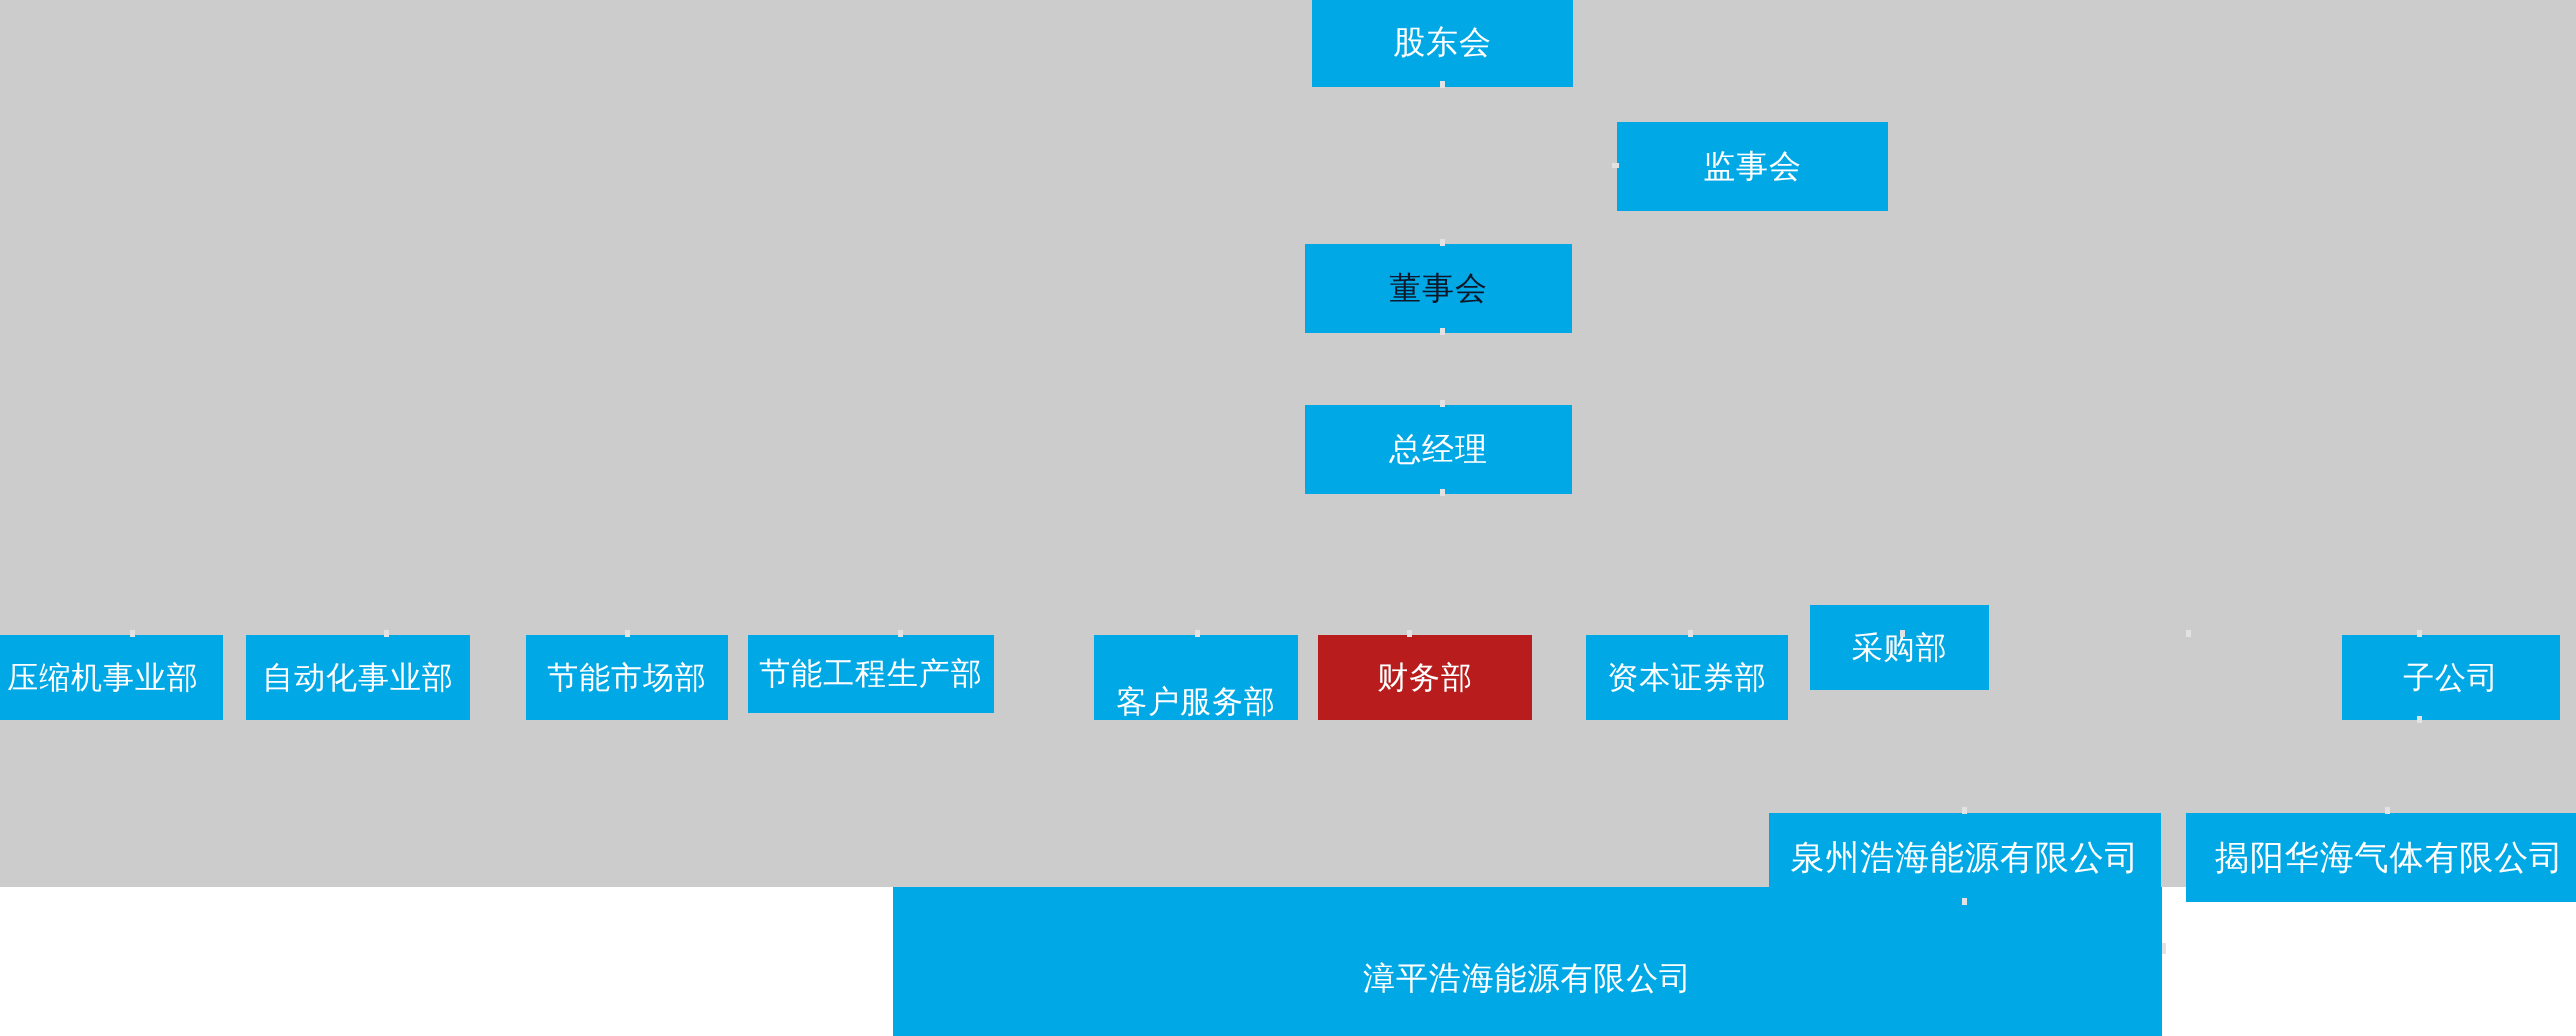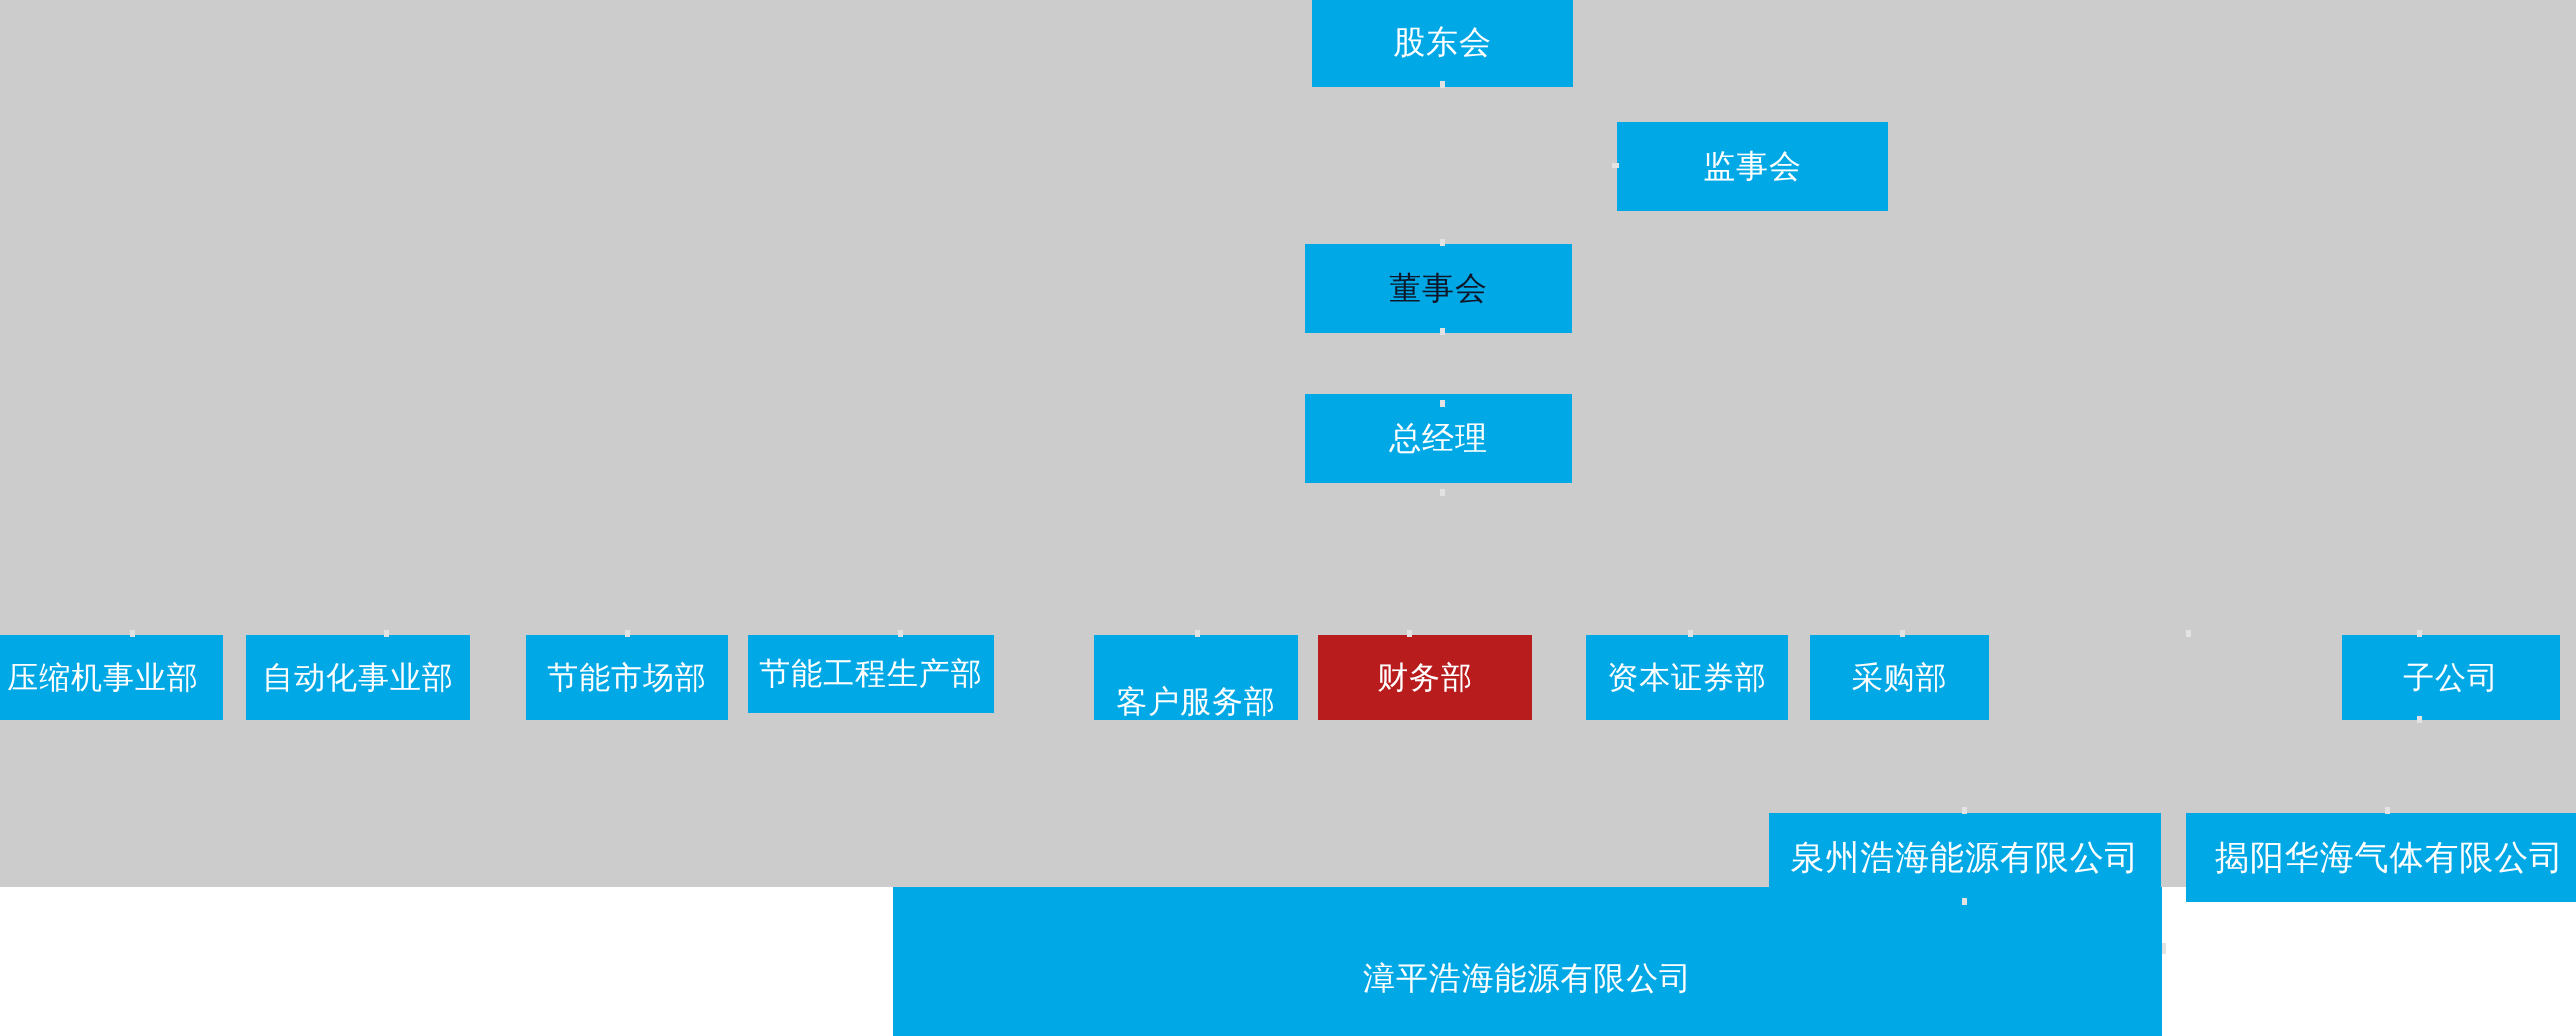--- a/index.html
+++ b/index.html
@@ -62,21 +62,21 @@
 
   <div class="node gov" style="left: 1312px; top: -1.9px; width: 261px; height: 89px; background: rgb(0, 169, 230); color: rgb(255, 255, 255);">
     <span>股东会</span>
   </div>
   <div class="node gov" style="left: 1617px; top: 122px; width: 271px; height: 89px; background: rgb(0, 169, 230); color: rgb(255, 255, 255); align-items: center;">
     <span>监事会</span>
   </div>
   <div class="node gov" style="left: 1305px; top: 244px; width: 267px; height: 89px; background: rgb(0, 169, 230); color: #0f172a;">
     <span>董事会</span>
   </div>
-  <div class="node gov" style="left: 1305px; top: 394px; width: 267px; height: 89px; background: rgb(0, 169, 230); color: rgb(255, 255, 255);">
+  <div class="node gov" style="left: 1305px; top: 405px; width: 267px; height: 89px; background: rgb(0, 169, 230); color: rgb(255, 255, 255);">
     <span>总经理</span>
   </div>
 
   <div class="node dept" style="left: -17px; top: 635px; width: 240px; height: 85px; background: rgb(0, 169, 230); color: rgb(255, 255, 255);">
     <span>压缩机事业部</span>
   </div>
   <div class="node dept" style="left: 246px; top: 635px; width: 224px; height: 85px; background: rgb(0, 169, 230); color: rgb(255, 255, 255);">
     <span>自动化事业部</span>
   </div>
   <div class="node dept" style="left: 526px; top: 635px; width: 202px; height: 85px; background: rgb(0, 169, 230); color: rgb(255, 255, 255);">
@@ -87,21 +87,21 @@
   </div>
   <div class="node dept" style="left: 1094px; top: 635px; width: 204px; height: 85px; background: rgb(0, 169, 230); color: rgb(255, 255, 255); align-items: flex-end;">
     <span>客户服务部</span>
   </div>
   <div class="node dept" style="left: 1318px; top: 635px; width: 214px; height: 85px; background: #b91c1c; color: rgb(255, 255, 255);">
     <span>财务部</span>
   </div>
   <div class="node dept" style="left: 1586px; top: 635px; width: 202px; height: 85px; background: rgb(0, 169, 230); color: rgb(255, 255, 255);">
     <span>资本证券部</span>
   </div>
-  <div class="node dept" style="left: 1810px; top: 635px; width: 179px; height: 85px; background: rgb(0, 169, 230); color: rgb(255, 255, 255);">
+  <div class="node dept" style="left: 1810px; top: 605px; width: 179px; height: 85px; background: rgb(0, 169, 230); color: rgb(255, 255, 255);">
     <span>采购部</span>
   </div>
   <div class="node dept" style="left: 2306px; top: 635px; width: 218px; height: 85px; background: rgb(0, 169, 230); color: rgb(255, 255, 255); margin-left: 36px;">
     <span>子公司</span>
   </div>
 
   <div class="node sub" style="left: 1769px; top: 813px; width: 392px; height: 89px; background: rgb(0, 169, 230); color: rgb(255, 255, 255);">
     <span>泉州浩海能源有限公司</span>
   </div>
   <div class="node sub" style="left: 2186px; top: 813px; width: 407px; height: 89px; background: rgb(0, 169, 230); color: rgb(255, 255, 255);">

